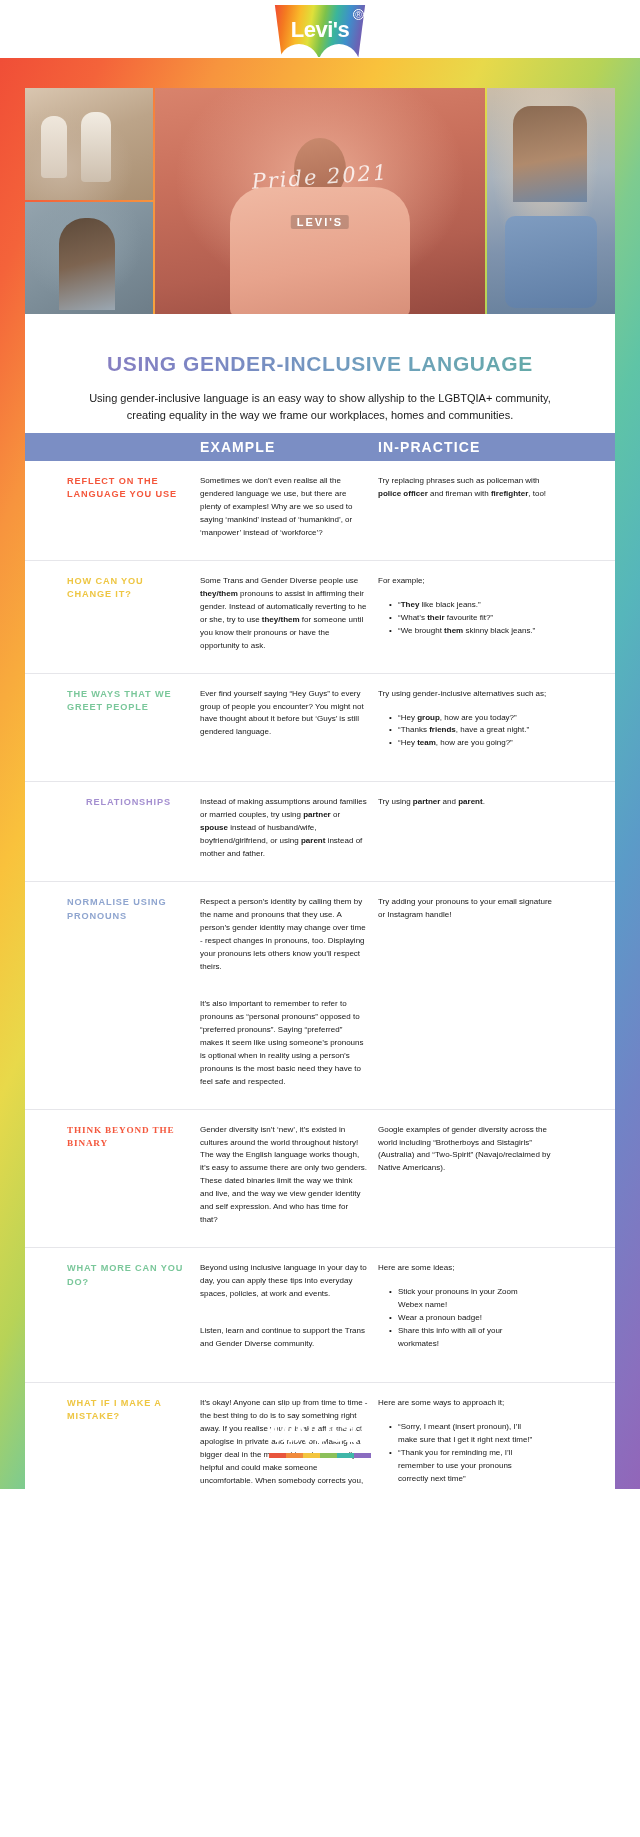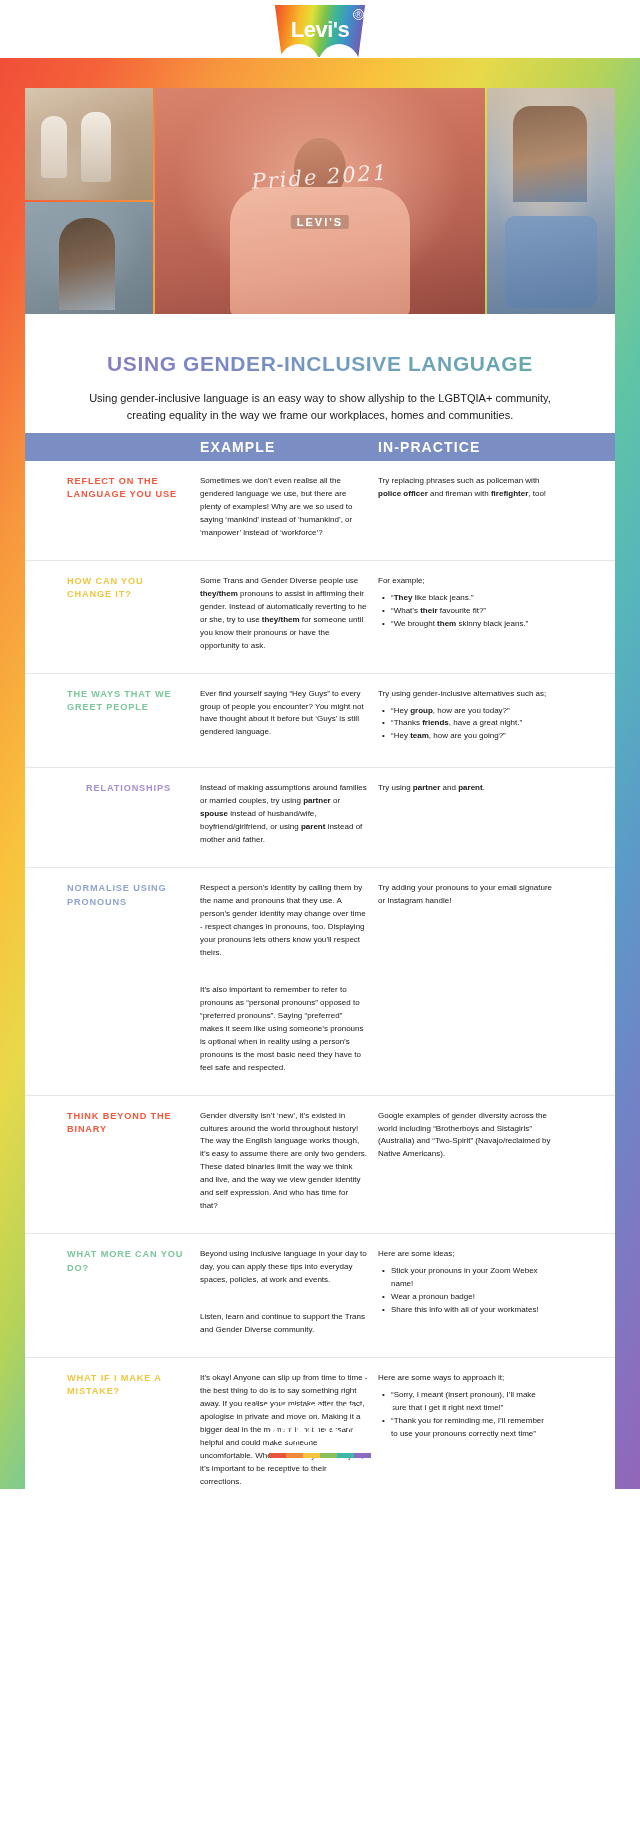--- a/index.html
+++ b/index.html
@@ -245,21 +245,21 @@
 
   .cat {
     font-size: 9.2px;
     font-weight: bold;
     letter-spacing: 0.85px;
     line-height: 1.45;
     text-transform: uppercase;
   }
   .ex p + p { margin-top: 24px; }
 
-  ul.bullets { list-style: none; margin: 4px; padding: 0; }
+  ul.bullets { list-style: none; margin: 11px; padding: 0; }
   ul.bullets li {
     position: relative;
     padding-left: 9px;
     line-height: 1.62;
   }
   ul.bullets li::before {
     content: "•";
     position: absolute;
     left: 0; top: 0;
     color: #171717;
@@ -442,21 +442,21 @@
               <p>It’s also important to remember to refer to pronouns as “personal pronouns” opposed to “preferred pronouns”. Saying “preferred” makes it seem like using someone’s pronouns is optional when in reality using a person’s pronouns is the most basic need they have to feel safe and respected.</p>
             </td>
             <td class="ip">
               <p>Try adding your pronouns to your email signature or Instagram handle!</p>
             </td>
             <td class="pad"></td>
           </tr>
           <tr class="row">
             <td class="pad"></td>
             <td>
-              <div class="cat" style="color: rgb(244, 87, 60);">THINK BEYOND THE BINARY</div>
+              <div class="cat" style="color: rgb(244, 87, 60); font-family: Liberation Serif, serif;">THINK BEYOND THE BINARY</div>
             </td>
             <td class="ex">
               <p>Gender diversity isn’t ‘new’, it’s existed in cultures around the world throughout history! The way the English language works though, it’s easy to assume there are only two genders. These dated binaries limit the way we think and live, and the way we view gender identity and self expression. And who has time for that?</p>
             </td>
             <td class="ip">
               <p>Google examples of gender diversity across the world including “Brotherboys and Sistagirls” (Australia) and “Two-Spirit” (Navajo/reclaimed by Native Americans).</p>
             </td>
             <td class="pad"></td>
           </tr>
           <tr class="row">

